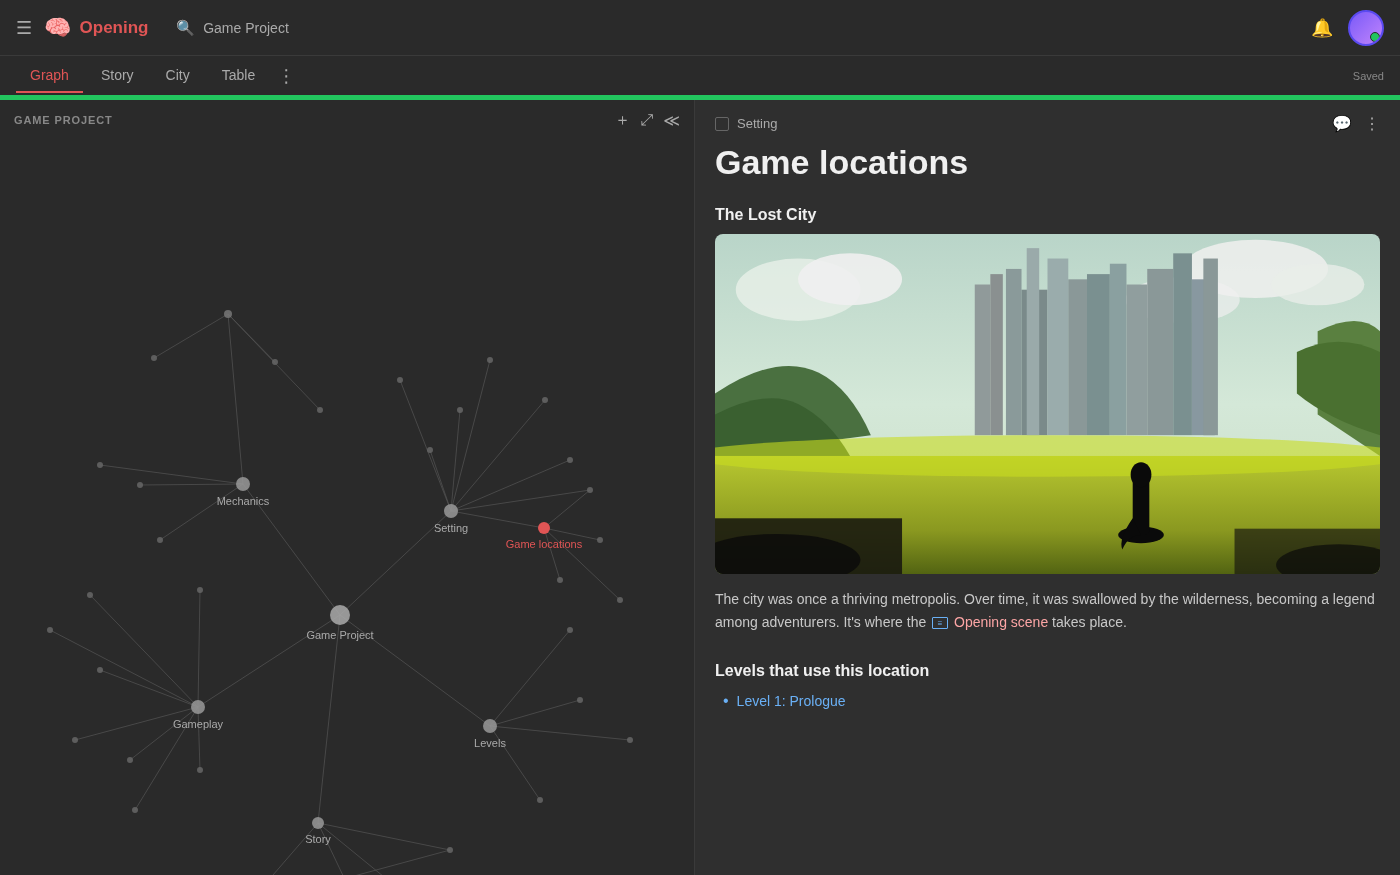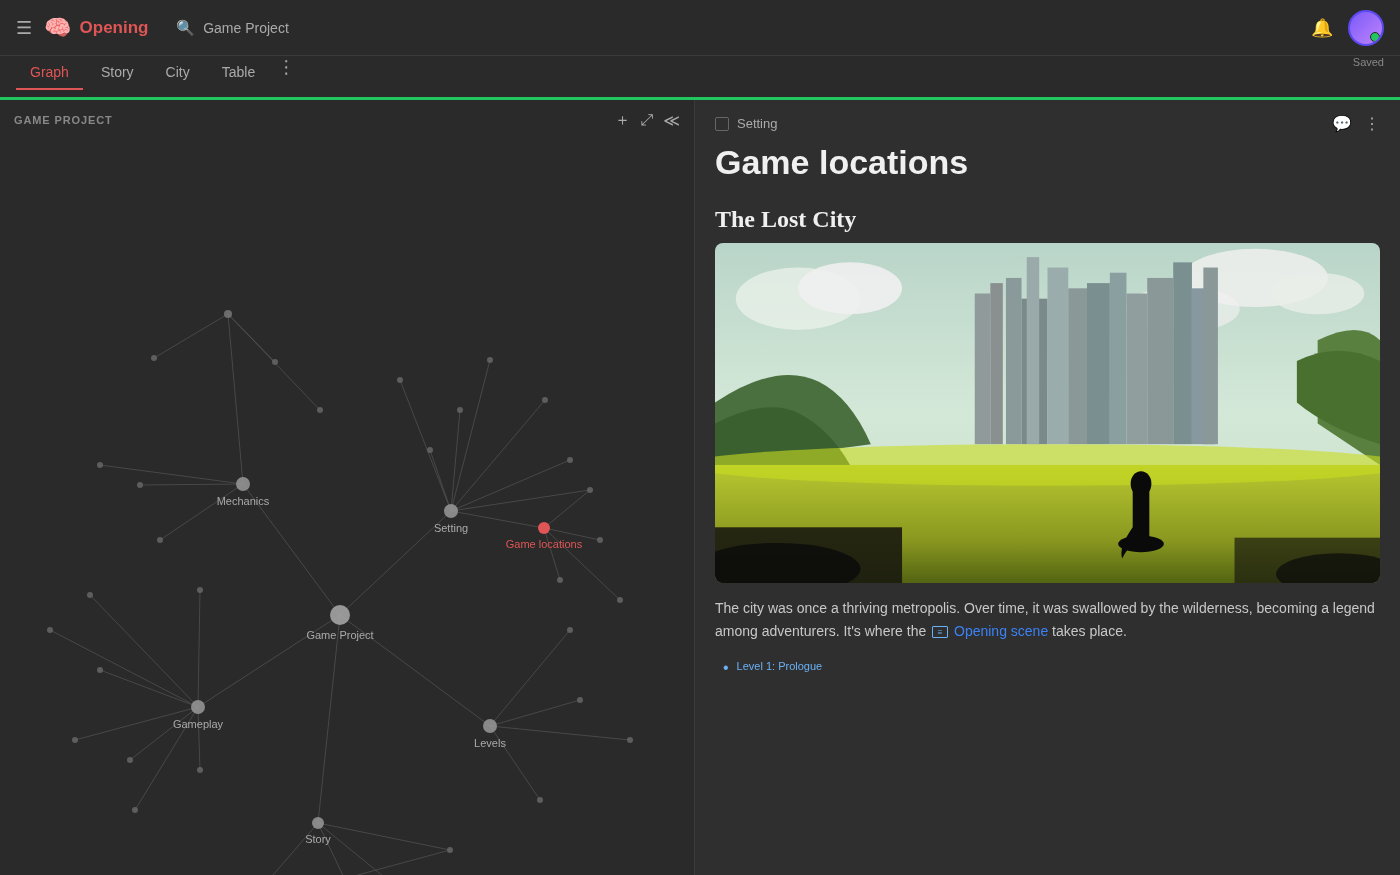--- a/index.html
+++ b/index.html
@@ -43,25 +43,25 @@
       bottom: 2px; right: 2px;
       width: 8px; height: 8px;
       background: #22c55e;
       border-radius: 50%;
       border: 1.5px solid #2a2a2a;
     }
 
     
     .navtabs {
       display: flex;
-      align-items: flex-start;
+      align-items: center;
       height: 44px;
       background: #2a2a2a;
       padding: 0 16px;
-      border-bottom: 3px solid #22c55e;
+      border-bottom: 5px solid #22c55e;
       gap: 4px;
     }
     .navtab {
       padding: 8px 14px; font-size: 14px; color: #aaa; cursor: pointer;
       border-bottom: 2px solid transparent; transition: color 0.15s;
       margin-bottom: -1px;
     }
     .navtab.active { color: #e05555; border-bottom-color: #e05555; }
     .navtab-more { color: #aaa; font-size: 18px; cursor: pointer; margin-left: 4px; }
     .saved-label { margin-left: auto; color: #888; font-size: 11px; }
@@ -112,46 +112,45 @@
       background: transparent; cursor: pointer;
     }
     .detail-header-actions { display: flex; gap: 12px; color: #aaa; }
     .detail-action-btn { cursor: pointer; font-size: 16px; }
 
     .detail-title {
       font-size: 34px; font-weight: 700; color: #f0f0f0;
       padding: 0 20px 10px;
     }
     .detail-section-title {
-      font-size: 24px; font-weight: 700; color: #f0f0f0;
+      font-size: 16px; font-weight: 700; color: #f0f0f0;
       padding: 14px 20px 10px;
-      font-family: Liberation Serif, serif;
     }
     .detail-image-wrapper {
       margin: 0 20px 14px;
       border-radius: 8px; overflow: hidden;
       height: 340px;
     }
     
     .detail-text {
       font-size: 14px; color: #c8c8c8; line-height: 1.65;
       padding: 0 20px 14px;
     }
-    .detail-text a { color: #3b82f6; text-decoration: none; }
+    .detail-text a { color: #fca5a5; text-decoration: none; }
     .doc-link-icon {
       display: inline-flex; align-items: center; justify-content: center;
       width: 16px; height: 12px; border: 1px solid #6ab0f5;
       border-radius: 1px; font-size: 8px; color: #6ab0f5;
       margin: 0 2px; vertical-align: middle;
     }
     .detail-list { padding: 0 20px 10px; }
     .detail-list ul { list-style: none; padding-left: 8px; }
     .detail-list li {
       display: flex; align-items: flex-start; gap: 8px;
-      padding: 3px 0; font-size: 11px; color: #6ab0f5;
+      padding: 3px 0; font-size: 14px; color: #6ab0f5;
     }
     .detail-list li::before {
       content: '•'; color: #6ab0f5; font-size: 16px; line-height: 1;
     }
     .detail-list li a { color: #6ab0f5; text-decoration: none; }
   </style>
 </head>
 <body>
 
 <div class="topbar">
@@ -447,20 +446,21 @@
         <ellipse cx="60" cy="320" rx="80" ry="25" fill="#0a0a0a" opacity="0.8"></ellipse>
         <ellipse cx="600" cy="325" rx="60" ry="20" fill="#0a0a0a" opacity="0.7"></ellipse>
       </svg>
     </div>
     <div class="detail-text">
       <span>The city was once a thriving metropolis. Over time, it was swallowed by the wilderness, becoming a legend among adventurers. It's where the</span>
       <span class="doc-link-icon">≡</span>
       <a href="#">Opening scene</a>
       <span> </span><span>takes place.</span>
     </div>
+    <div class="detail-section-title">Levels that use this location</div>
     <div class="detail-list">
       <ul id="levels-list">
           <li>
             <a href="#">Level 1: Prologue</a>
           </li>
         </ul>
     </div>
   </div>
 </div>
 

